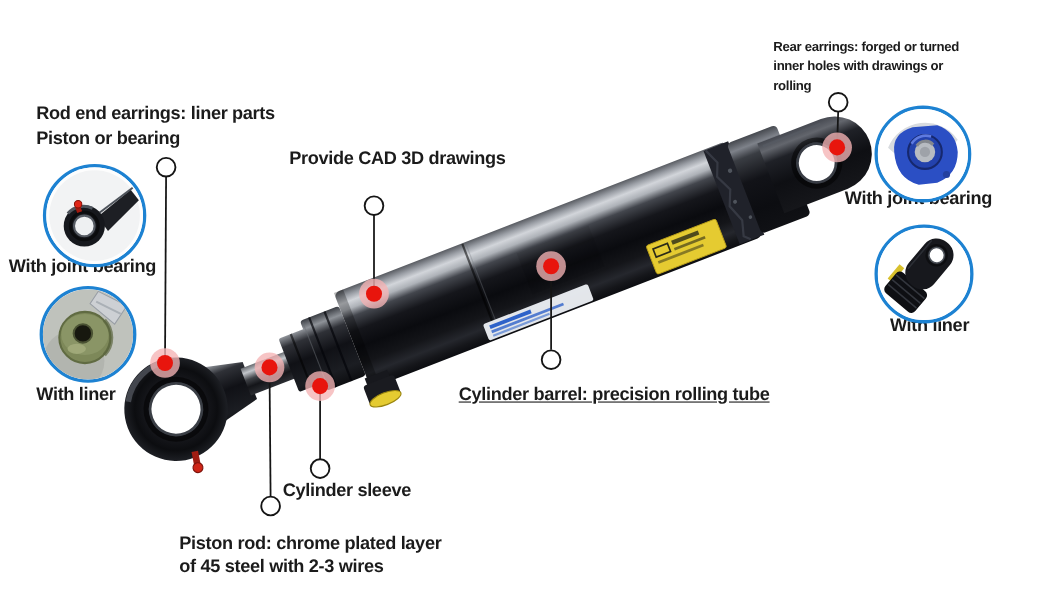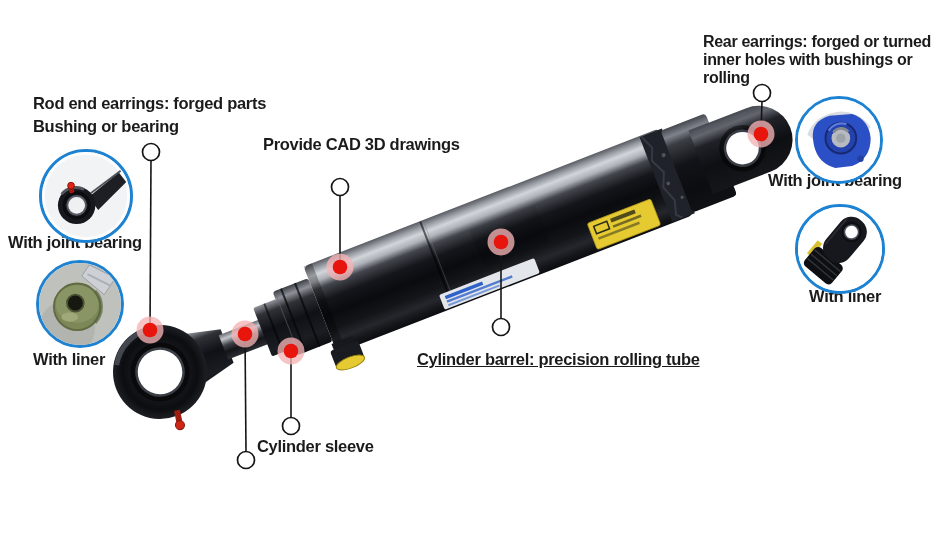--- a/index.html
+++ b/index.html
@@ -6,21 +6,21 @@
   .stage{
     position:relative;width:946px;height:536px;overflow:hidden;
     background:#ffffff;
     font-family:"Liberation Sans",sans-serif;
   }
   .art{position:absolute;left:0;top:0;}
   .label{
     position:absolute;font-weight:700;color:var(--text,#1b1b1b);
     font-size:16.5px;line-height:23px;letter-spacing:-0.3px;white-space:nowrap;
   }
-  .label.tight{font-size:16px;line-height:18px;}
+  .label.tight{font-size:12px;line-height:18px;}
   .label.mid{line-height:21px;}
   .inset{
     position:absolute;border-radius:50%;
     border:3px solid var(--accent-blue,#1d82d2);
     overflow:hidden;background:#fff;box-sizing:border-box;
   }
   .inset svg{display:block;width:100%;height:100%;}
   .callout-line{stroke:var(--callout-line,#151515);stroke-width:1.6;}
   .callout-end{fill:#ffffff;stroke:var(--callout-line,#151515);stroke-width:1.7;}
   .dot-halo{fill:var(--dot-halo,#f5b3b5);opacity:.78;}
@@ -205,38 +205,42 @@
           <circle class="dot-core" cx="501" cy="242" r="7.3"></circle>
       </g>
       <g>
         <circle class="dot-halo" cx="761" cy="134" r="13.5"></circle>
           <circle class="dot-core" cx="761" cy="134" r="7.3"></circle>
       </g>
     </g>
   </svg>
 
   <div class="label" style="left:33px;top:92px;">
-    <div>Rod end earrings: forged parts</div>
-    <div>Bushing or bearing</div>
+    <div>Rod end earrings: liner parts</div>
+    <div>Piston or bearing</div>
   </div>
 
   <div class="label" style="left:8px;top:231px;">With joint bearing</div>
 
   <div class="label" style="left:33px;top:348px;">With liner</div>
 
   <div class="label" style="left:263px;top:133px;text-align:center;">Provide CAD 3D drawings</div>
 
   <div class="label" style="left:257px;top:435px;">Cylinder sleeve</div>
 
+  <div class="label mid" style="left:163px;top:484px;">
+    <div>Piston rod: chrome plated layer</div>
+    <div>of 45 steel with 2-3 wires</div>
+  </div>
 
   <div class="label" style="left:417px;top:348px;text-decoration:underline;">Cylinder barrel: precision rolling tube</div>
 
   <div class="label tight" style="left:703px;top:33px;">
     <div>Rear earrings: forged or turned</div>
-    <div>inner holes with bushings or</div>
+    <div>inner holes with drawings or</div>
     <div>rolling</div>
   </div>
 
   <div class="label" style="left:768px;top:169px;">With joint bearing</div>
 
   <div class="label" style="left:809px;top:285px;">With liner</div>
 
   <div class="inset" style="left:39px;top:149px;width:94px;height:94px;">
     <svg viewBox="0 0 94 94">
       <rect width="94" height="94" fill="#fdfdfd"></rect>

